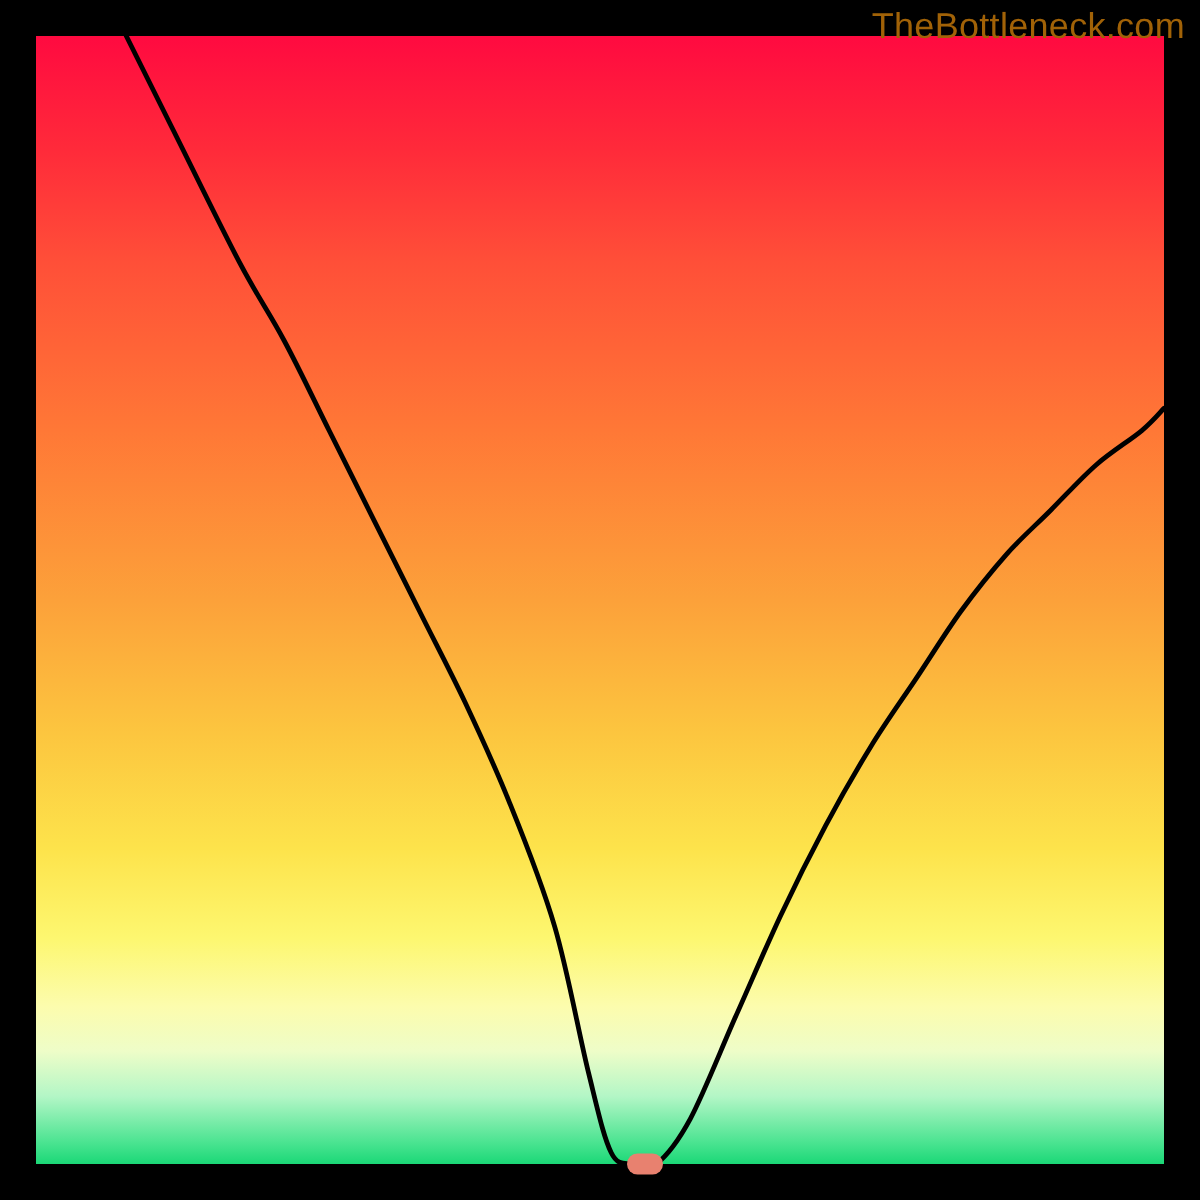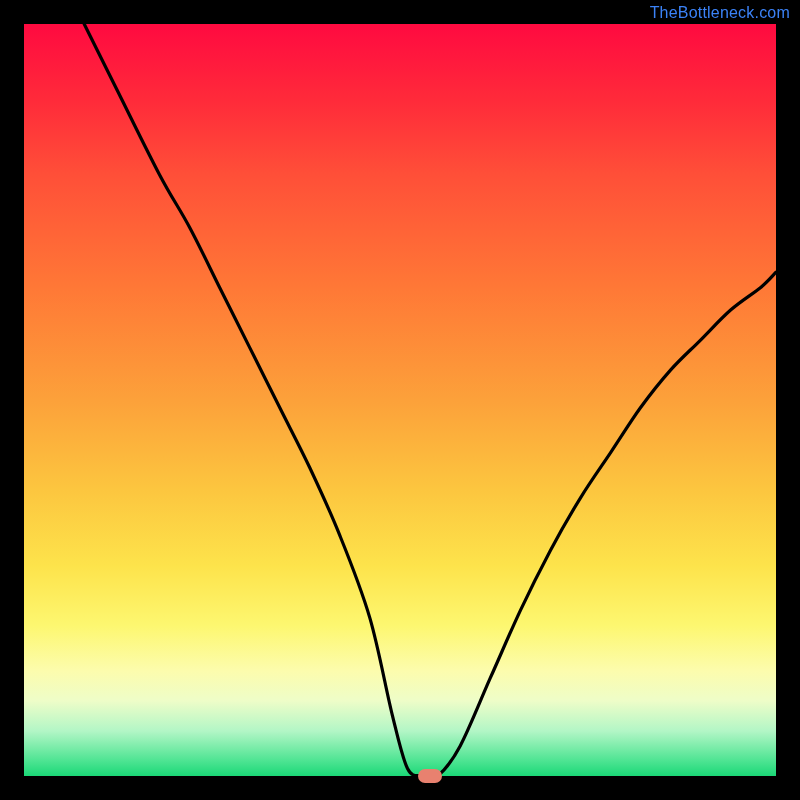--- a/index.html
+++ b/index.html
@@ -37,22 +37,22 @@
       #eefdc8 90%,
       #b3f6c6 94%,
       #4de492 98%,
       #1bd877 100%
     );
   }
   .watermark {
     position: absolute;
     top: 4px;
     right: 10px;
-    color: #3b82f6;
-    font-size: 16px;
+    color: #a16207;
+    font-size: 24px;
     font-weight: 500;
     letter-spacing: 0.2px;
     user-select: none;
   }
   .marker {
     position: absolute;
     width: 24px;
     height: 14px;
     border-radius: 7px;
     background: #e8816f;

